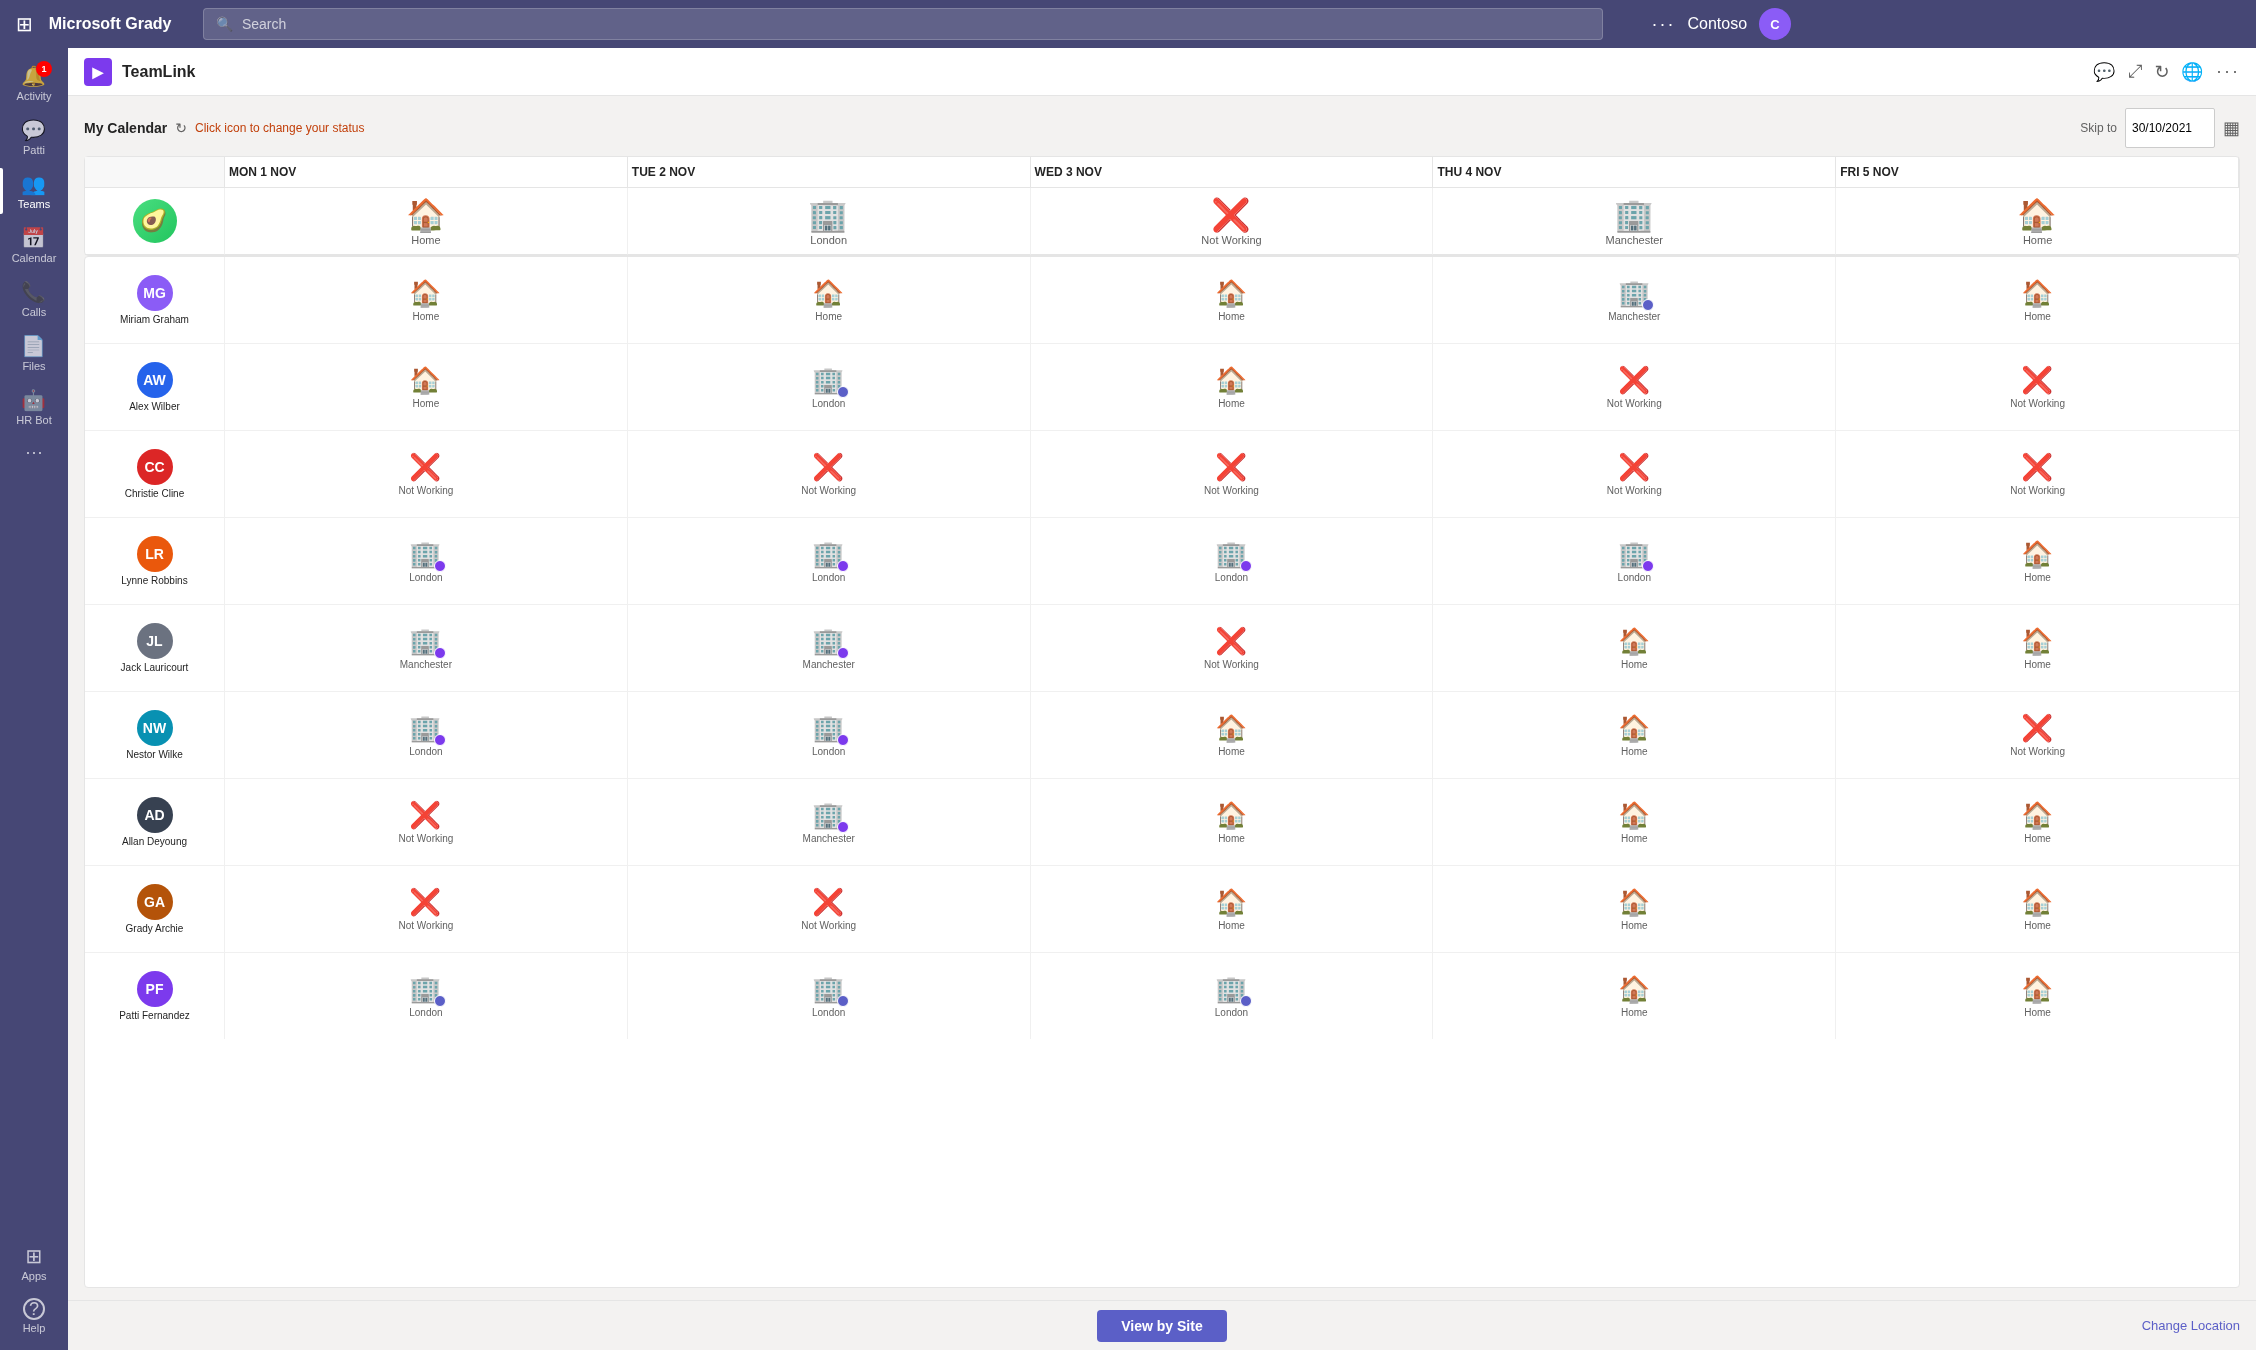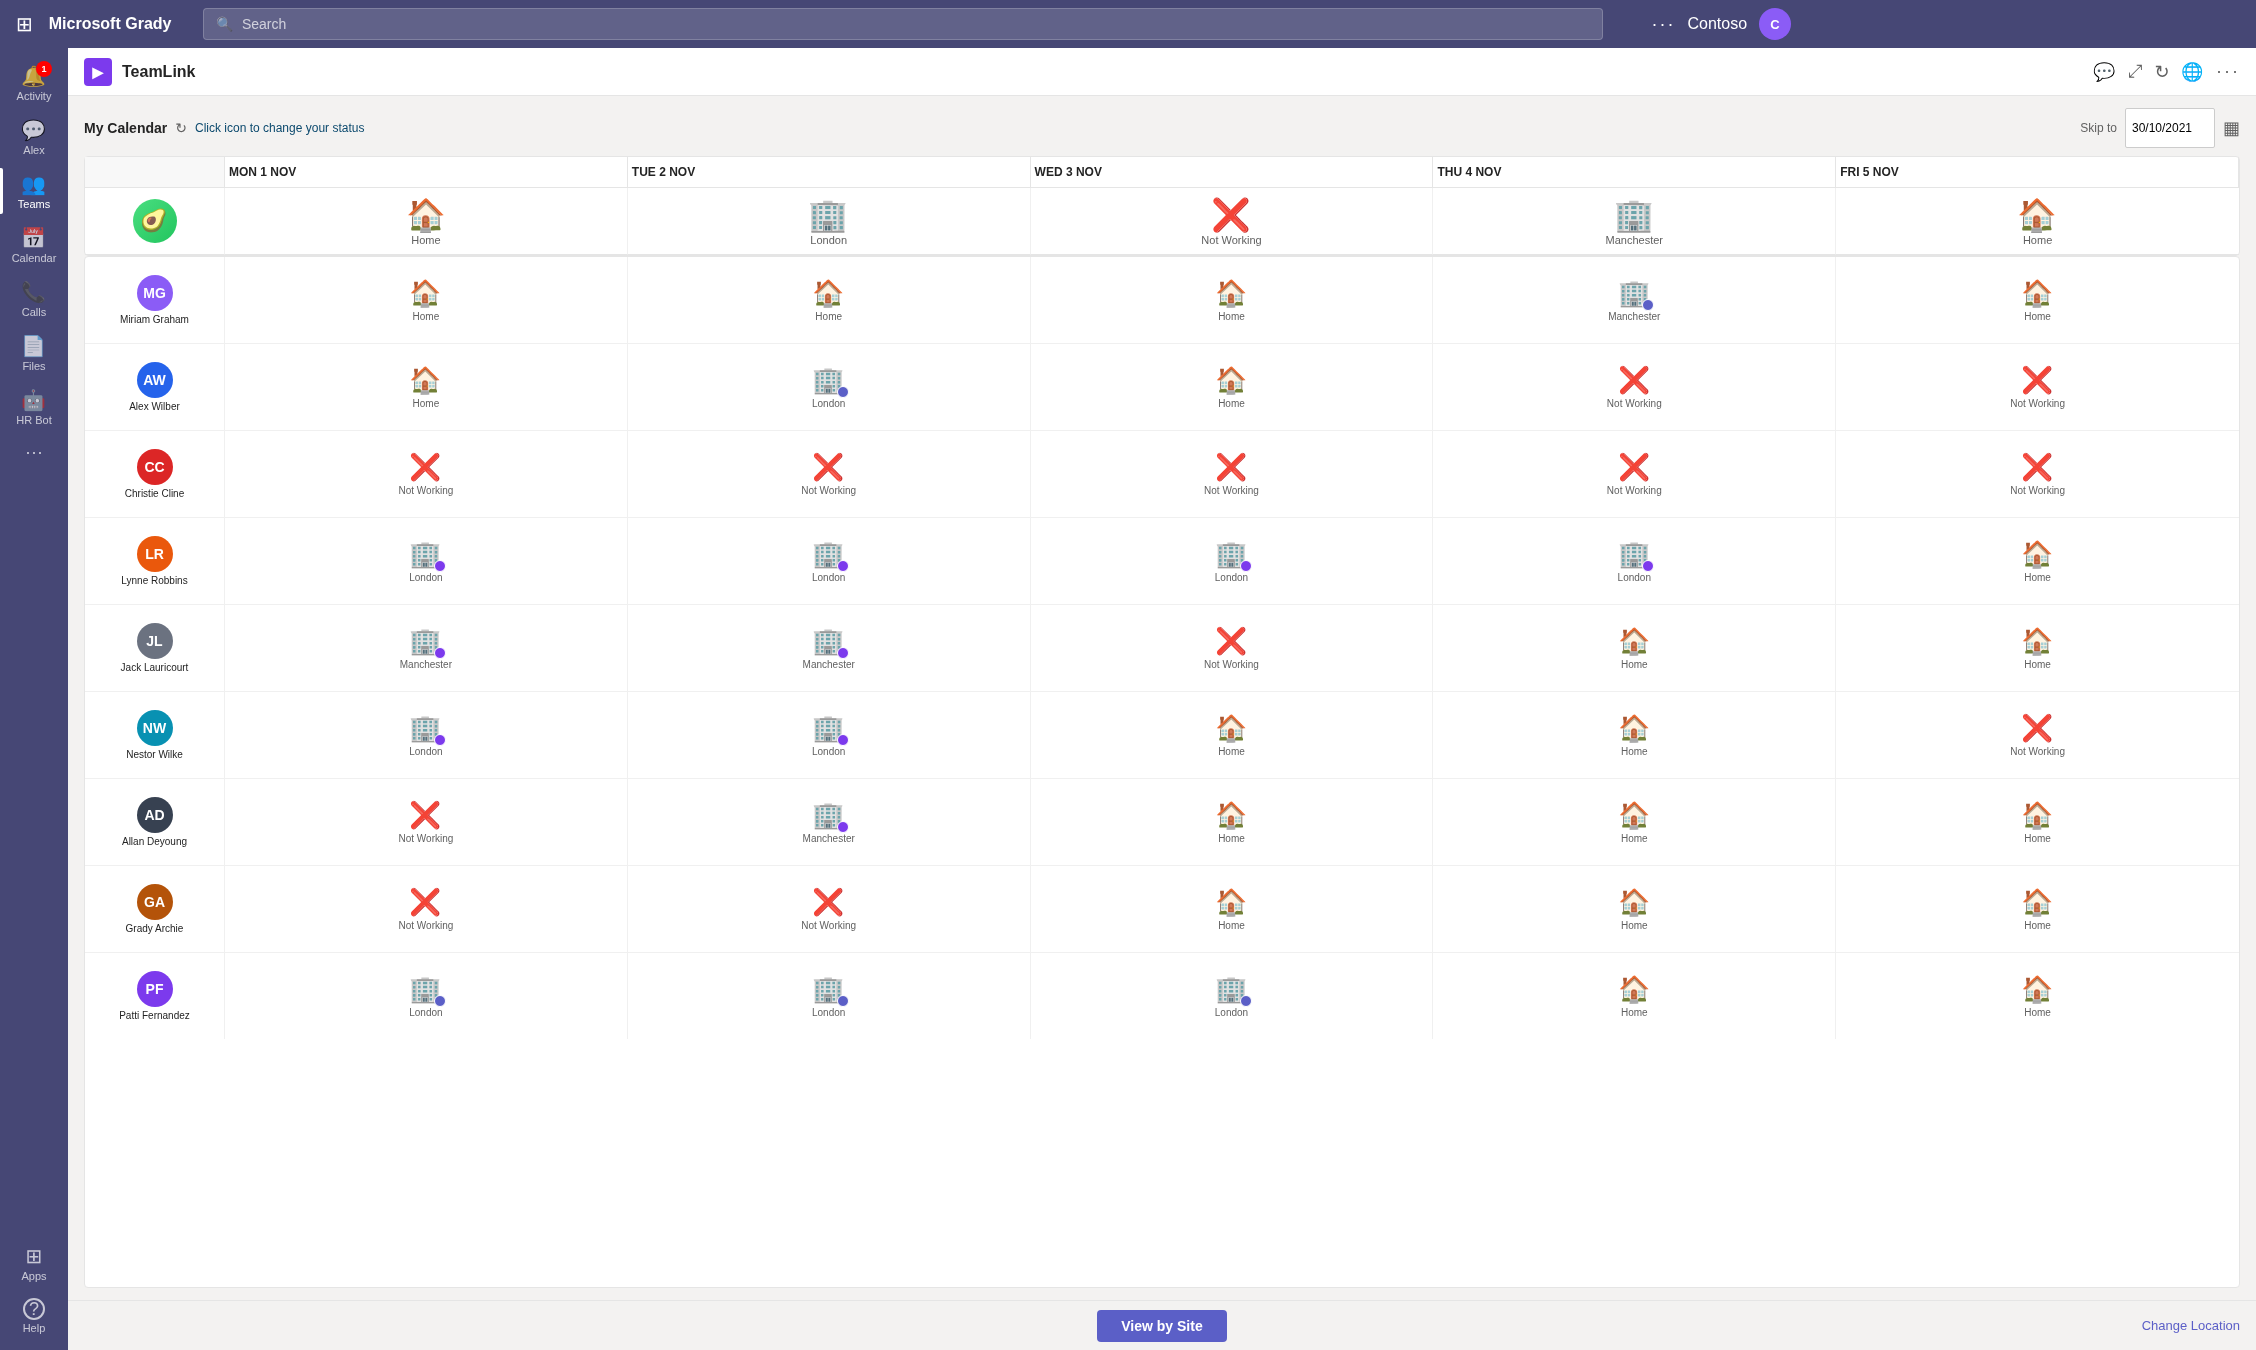--- a/index.html
+++ b/index.html
@@ -147,21 +147,21 @@
       padding: 12px 16px;
     }
 
     .my-calendar-header {
       display: flex;
       align-items: center;
       margin-bottom: 8px;
     }
     .my-calendar-title { font-size: 14px; font-weight: 600; color: #242424; margin-right: 8px; }
     .refresh-icon { font-size: 14px; color: #616161; cursor: pointer; margin-right: 8px; }
-    .calendar-hint { font-size: 12px; color: #0c4a6e; }
+    .calendar-hint { font-size: 12px; color: #c2410c; }
     .skip-to { margin-left: auto; display: flex; align-items: center; gap: 8px; font-size: 12px; color: #616161; }
     .skip-to input {
       border: 1px solid #ccc;
       border-radius: 2px;
       padding: 2px 6px;
       font-size: 12px;
       width: 90px;
     }
     .grid-view-btn { font-size: 18px; color: #616161; cursor: pointer; }
 
@@ -300,21 +300,21 @@
 </div>
 
 <div class="sidebar">
   <div class="sidebar-item">
     <span class="sidebar-icon">🔔</span>
     <span class="sidebar-badge">1</span>
     <span>Activity</span>
   </div>
   <div class="sidebar-item">
     <span class="sidebar-icon">💬</span>
-    <span>Alex</span>
+    <span>Patti</span>
   </div>
   <div class="sidebar-item active">
     <span class="sidebar-icon">👥</span>
     <span>Teams</span>
   </div>
   <div class="sidebar-item">
     <span class="sidebar-icon">📅</span>
     <span>Calendar</span>
   </div>
   <div class="sidebar-item">

